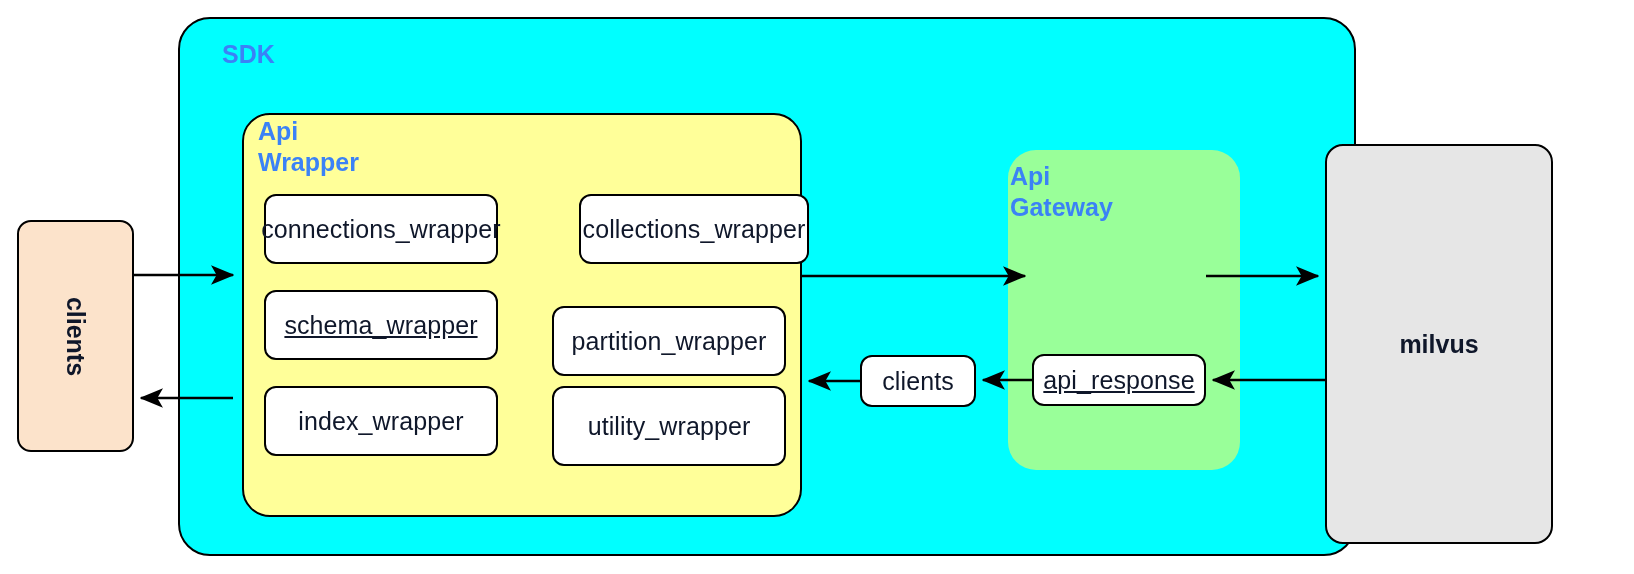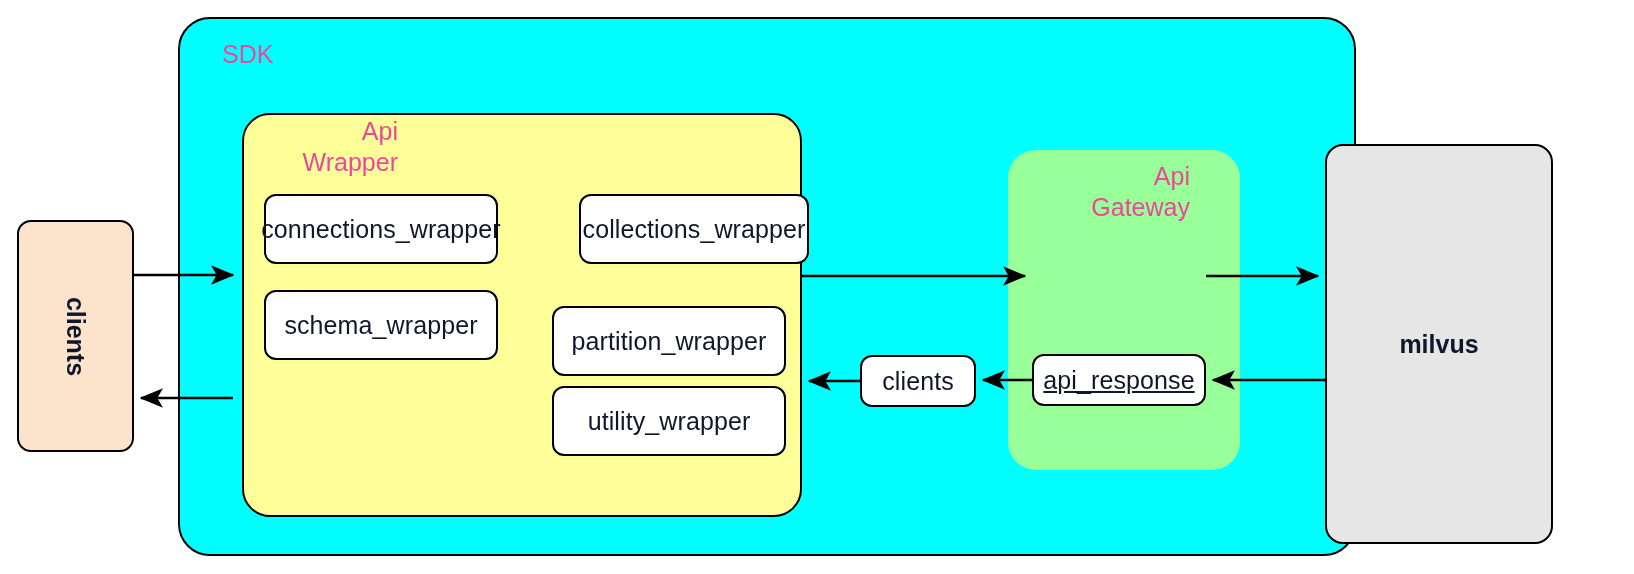--- a/index.html
+++ b/index.html
@@ -80,26 +80,26 @@
     top: 144px;
     width: 228px;
     height: 400px;
     background: #e6e6e6;
     border: 2px solid #000000;
     border-radius: 18px;
   }
   
   .group-title {
     position: absolute;
-    font-weight: normal;
+    font-weight: bold;
     font-size: 25px;
     line-height: 31px;
-    color: #ec4899;
+    color: #3b82f6;
     white-space: pre-line;
-    text-align: right;
+    text-align: left;
   }
   #sdk-title {
     left: 222px;
     top: 39px;
   }
   #api-wrapper-title {
     left: 258px;
     top: 116px;
     width: 140px;
   }
@@ -116,24 +116,24 @@
     white-space: nowrap;
   }
   .plain-label {
     font-weight: bold;
     font-size: 25px;
     white-space: nowrap;
   }
   
   #connections_wrapper { left: 264px;  top: 194px; width: 234px; height: 70px; }
   #collections_wrapper { left: 579px;  top: 194px; width: 230px; height: 70px; }
-  #schema_wrapper      { left: 264px;  top: 290px; width: 234px; height: 70px; }
+  #schema_wrapper      { left: 264px;  top: 290px; width: 234px; height: 70px; text-decoration: underline; }
   #partition_wrapper   { left: 552px;  top: 306px; width: 234px; height: 70px; }
   #index_wrapper       { left: 264px;  top: 386px; width: 234px; height: 70px; }
-  #utility_wrapper     { left: 552px;  top: 386px; width: 234px; height: 70px; }
+  #utility_wrapper     { left: 552px;  top: 386px; width: 234px; height: 80px; }
   
   #api_request  { left: 1032px; top: 253px; width: 174px; height: 52px; }
   #api_response { left: 1032px; top: 354px; width: 174px; height: 52px; text-decoration: underline; }
   
   #checker { left: 860px; top: 355px; width: 116px; height: 52px; }
   
   #arrows {
     position: absolute;
     left: 0;
     top: 0;
@@ -163,20 +163,21 @@
   </div>
 
   <div id="milvus-box" class="box">
     <span class="plain-label">milvus</span>
   </div>
 
   <div id="connections_wrapper" class="box leaf-box">connections_wrapper</div>
   <div id="collections_wrapper" class="box leaf-box">collections_wrapper</div>
   <div id="schema_wrapper" class="box leaf-box">schema_wrapper</div>
   <div id="partition_wrapper" class="box leaf-box">partition_wrapper</div>
+  <div id="index_wrapper" class="box leaf-box">index_wrapper</div>
   <div id="utility_wrapper" class="box leaf-box">utility_wrapper</div>
 
   <div id="api_response" class="box leaf-box">api_response</div>
 
   <div id="checker" class="box leaf-box">clients</div>
 
   <svg id="arrows" viewBox="0 0 1634 574">
     <defs>
       <marker id="arrowhead-right" markerWidth="9" markerHeight="8" refX="8.5" refY="4" orient="auto" markerUnits="strokeWidth">
         <path d="M0,0.2 L9,4 L0,7.8 L2.2,4 Z" fill="#000000"></path>

